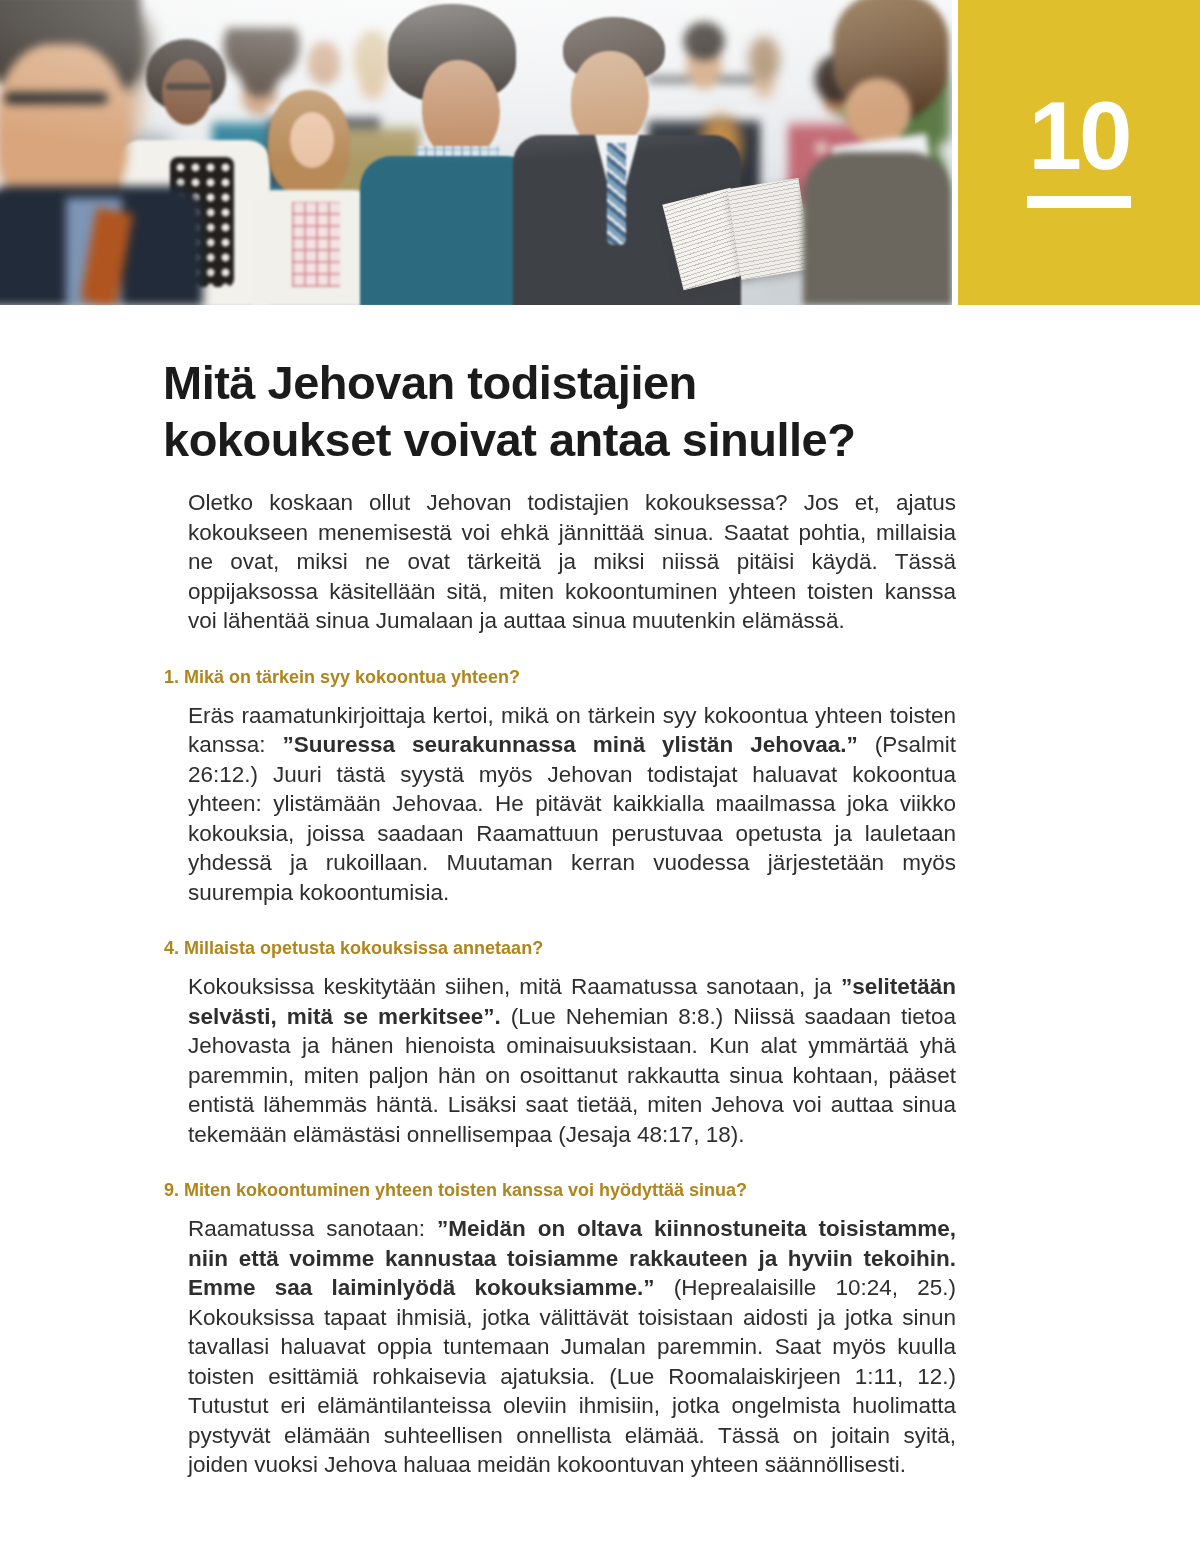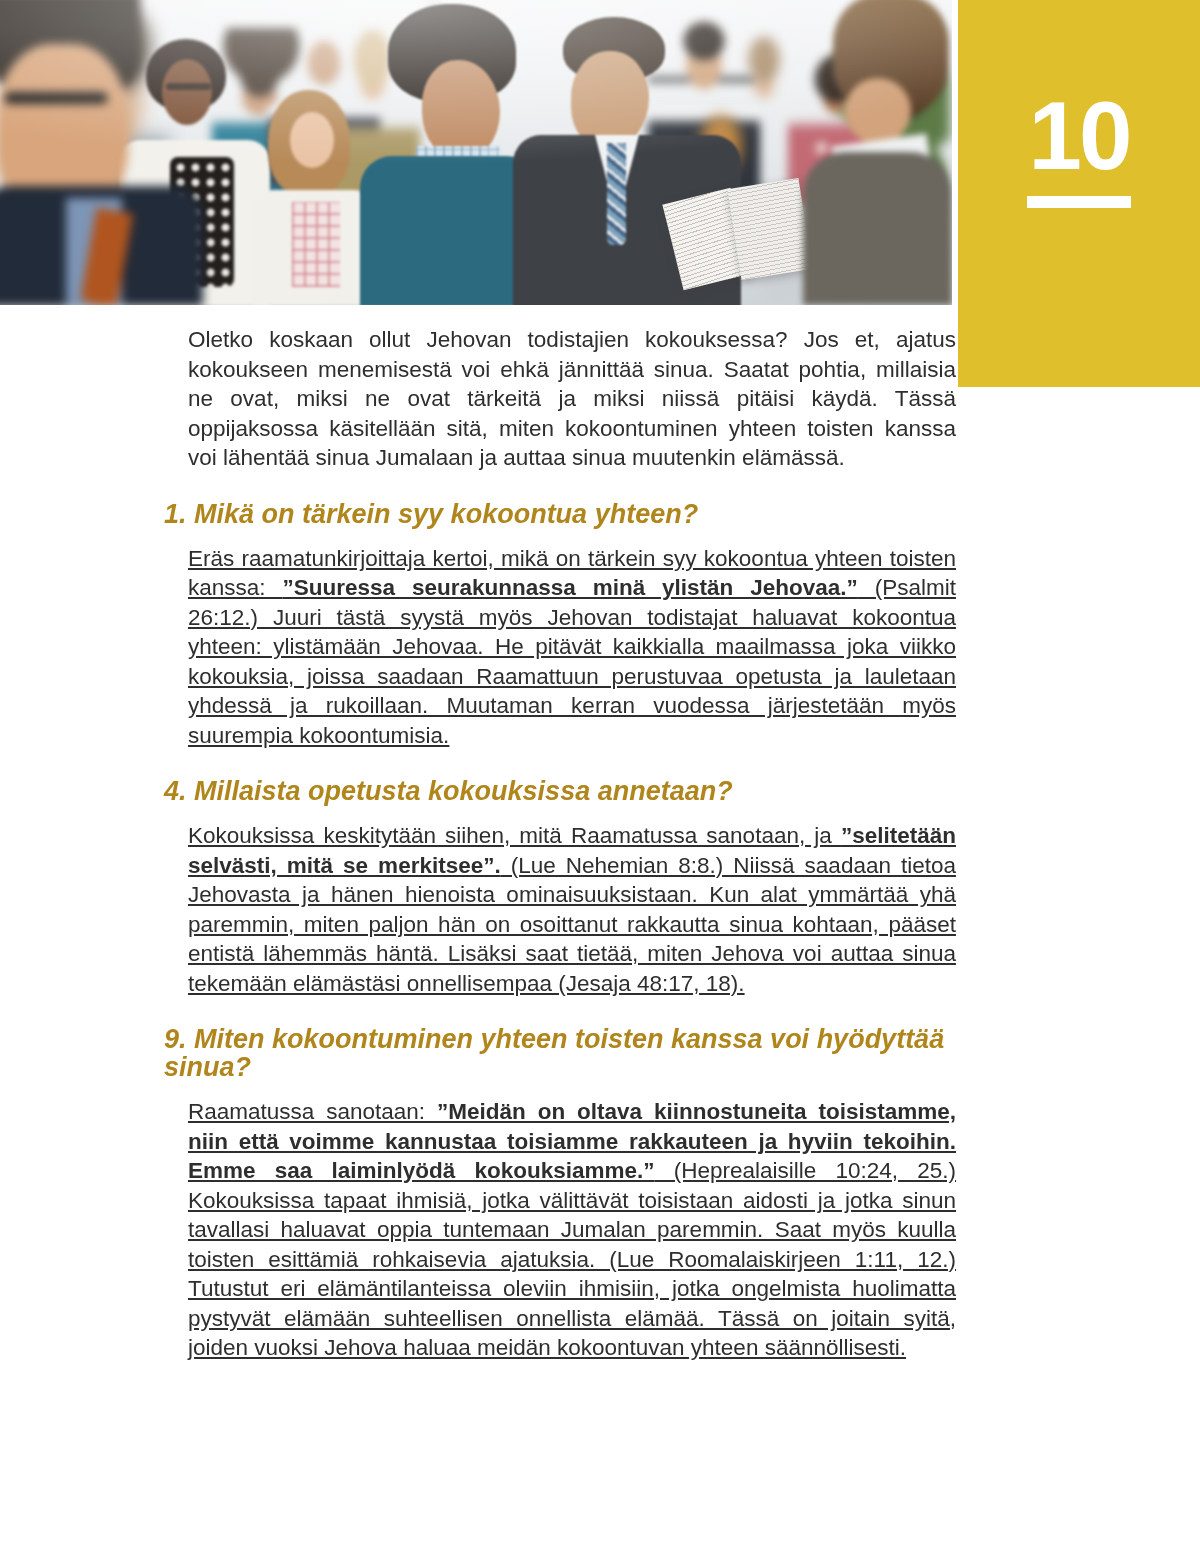--- a/index.html
+++ b/index.html
@@ -121,35 +121,35 @@
   .m-right .collar{left:38px;top:140px;width:96px;height:30px;background:#eef0f1;transform:rotate(-8deg);}
   .m-right .jacket{left:8px;top:152px;width:149px;height:153px;border-radius:42px 42px 0 0;background:#6b675f;}
   .m-left{left:-12px;top:0;width:215px;height:305px;filter:blur(5px);}
   .m-left .hair{left:0;top:-8px;width:152px;height:110px;border-radius:0 0 40% 40%;background:#2c2620;}
   .m-left .face{left:8px;top:44px;width:132px;height:178px;border-radius:42%;background:#d8a57c;}
   .m-left .glasses{left:16px;top:92px;width:104px;height:12px;border-radius:6px;background:#1c1c1c;}
   .m-left .jacket{left:-8px;top:186px;width:223px;height:120px;border-radius:30px 30px 0 0;background:#222b39;}
   .m-left .shirt{left:78px;top:198px;width:56px;height:107px;background:#7d95b6;}
   .m-left .tie{left:100px;top:210px;width:37px;height:95px;background:#b0551f;transform:rotate(10deg);border-radius:0 0 8px 8px;}
   
-  .num-block{position:absolute;left:958px;top:0;width:242px;height:387px;background:var(--banner_gold);
+  .num-block{position:absolute;left:958px;top:0;width:242px;height:305px;background:var(--banner_gold);
     display:flex;flex-direction:column;align-items:center;}
   .lesson-num{margin-top:88px;font-size:96px;line-height:1;font-weight:bold;color:#ffffff;letter-spacing:-3px;}
   .num-underline{width:104px;height:12px;background:#ffffff;margin-top:12px;}
   
   .article{padding:0 244px 0 188px;}
   .title{font-size:47px;line-height:57px;font-weight:bold;color:var(--title_color);
     letter-spacing:-0.5px;margin:49px 0 0 -25px;}
   .title span{display:block;}
   .intro, .para{font-size:22.5px;line-height:29.5px;color:var(--body_color);
     text-align:justify;margin:0;}
   .intro{margin-top:20px;}
-  .sec-heading{font-size:27px;line-height:28px;font-weight:bold;color:var(--heading_gold);
-    margin:27px 0 0 -24px;font-style:italic;}
-  .para{margin-top:16px;text-decoration:underline;}
+  .sec-heading{font-size:18px;line-height:28px;font-weight:bold;color:var(--heading_gold);
+    margin:27px 0 0 -24px;}
+  .para{margin-top:10px;}
   .para .bold{font-weight:bold;}
 </style>
 </head>
 <body>
 
 <header class="banner">
   <div class="photo" role="img" aria-label="Ihmisiä istumassa kokouksessa; kaksi miestä katsoo yhdessä avointa kirjaa">
     <div class="ph bgwin"></div>
     <div class="ph mullion1"></div>
     <div class="ph mullion2"></div>
@@ -213,20 +213,24 @@
     </div>
     <div class="ph vign"></div>
   </div>
   <div class="num-block">
     <div class="lesson-num">10</div>
     <div class="num-underline"></div>
   </div>
 </header>
 
 <main class="article">
+  <h1 class="title">
+    <span>Mitä Jehovan todistajien</span>
+    <span>kokoukset voivat antaa sinulle?</span>
+  </h1>
 
   <p class="intro">Oletko koskaan ollut Jehovan todistajien kokouksessa? Jos et, ajatus kokoukseen menemisestä voi ehkä jännittää sinua. Saatat pohtia, millaisia ne ovat, miksi ne ovat tärkeitä ja miksi niissä pitäisi käydä. Tässä oppijaksossa käsitellään sitä, miten kokoontuminen yhteen toisten kanssa voi lähentää sinua Jumalaan ja auttaa sinua muutenkin elämässä.</p>
 
   <section>
     <h2 class="sec-heading">1. Mikä on tärkein syy kokoontua yhteen?</h2>
     <p class="para"><span>Eräs raamatunkirjoittaja kertoi, mikä on tärkein syy kokoontua yhteen toisten kanssa: </span><span class="bold">”Suuressa seurakunnassa minä ylistän Jehovaa.”</span><span> (Psalmit 26:12.) Juuri tästä syystä myös Jehovan todistajat haluavat kokoontua yhteen: ylistämään Jehovaa. He pitävät kaikkialla maailmassa joka viikko kokouksia, joissa saadaan Raamattuun perustuvaa opetusta ja lauletaan yhdessä ja rukoillaan. Muutaman kerran vuodessa järjestetään myös suurempia kokoontumisia.</span></p>
   </section>
 
   <section>
     <h2 class="sec-heading">4. Millaista opetusta kokouksissa annetaan?</h2>

